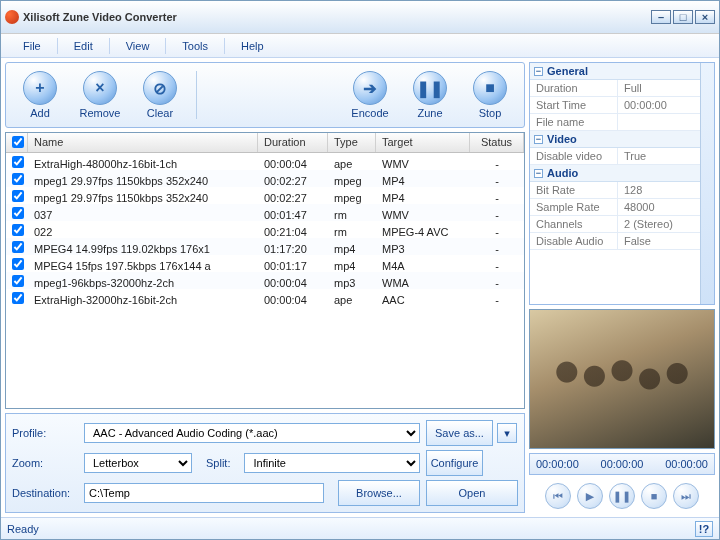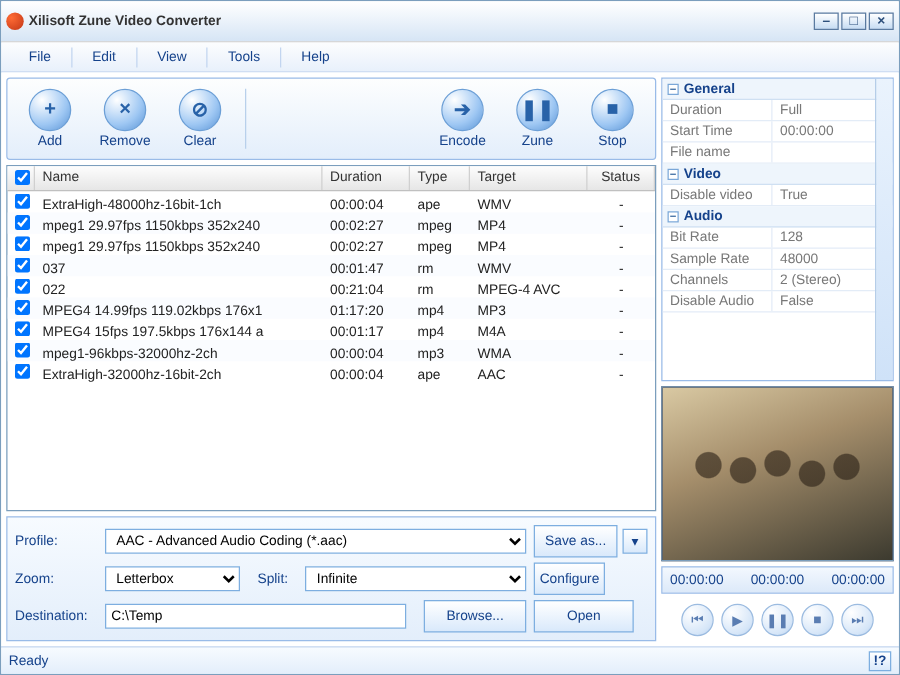--- a/index.html
+++ b/index.html
@@ -214,21 +214,21 @@
           <label>Split:</label>
           <select class="sel" style="flex:1"><option>Infinite</option></select>
         </div>
         <button class="btn" style="width:57px">Configure</button>
 
         <label>Destination:</label>
         <div class="splitrow">
           <input class="inp" style="flex: 1 1 0%;" value="C:\Temp">
           <button class="btn" style="width:82px">Browse...</button>
         </div>
-        <button class="btn" style="width:80px">Open</button>
+        <button class="btn" style="width:92px">Open</button>
       </div>
     </div>
 
     <div class="right">
       <div class="props" id="props">
           <div class="sb"></div>
           <div class="pgrp">
             <span class="exp">−</span>
             <span>General</span>
           </div>

